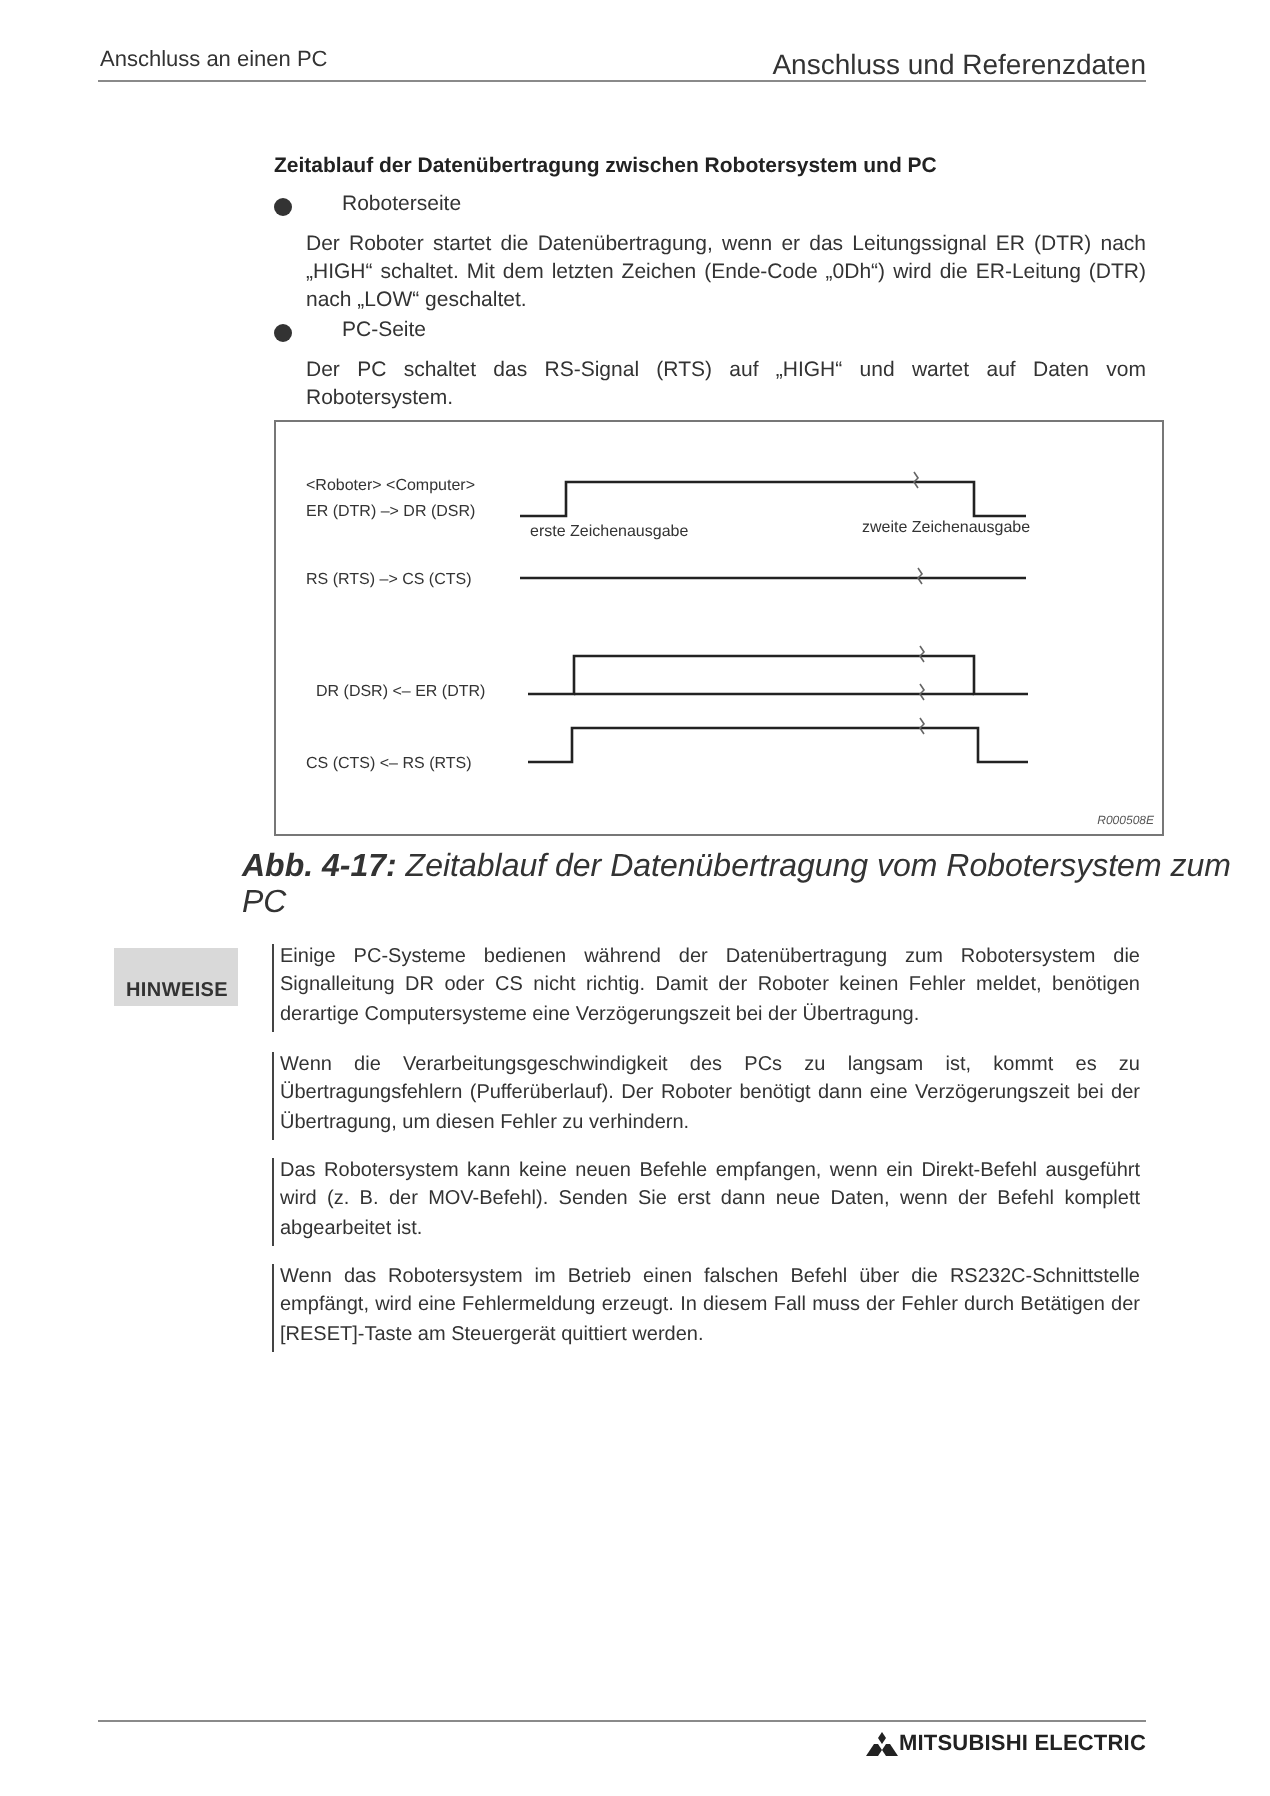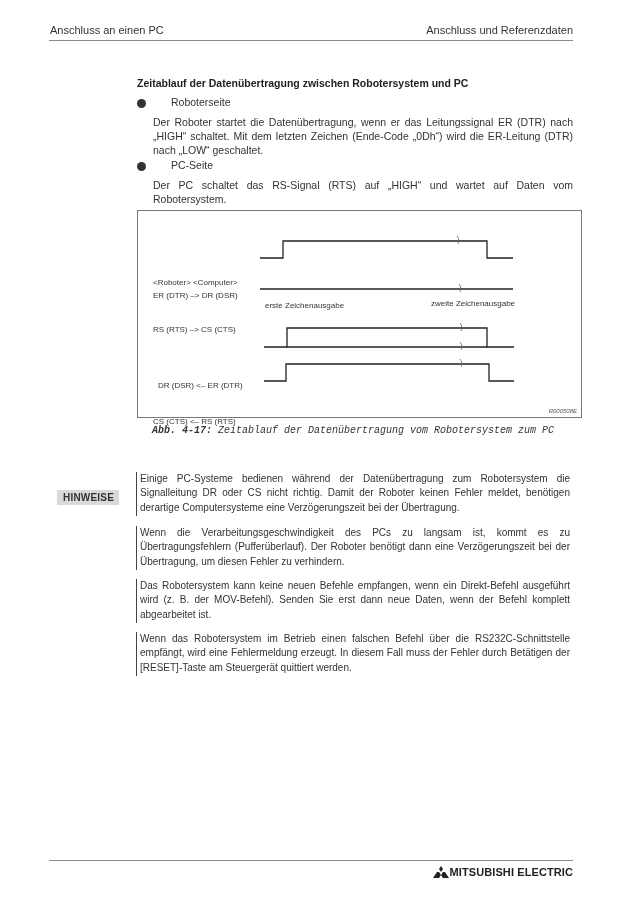--- a/index.html
+++ b/index.html
@@ -1,37 +1,37 @@
 <!DOCTYPE html>
 <html><head>
 <meta charset="utf-8">
 <style>
   html, body { margin: 0; padding: 0; background: #ffffff; }
   body {
     width: 635px; height: 898px; position: relative; overflow: hidden;
     font-family: "Liberation Sans", "DejaVu Sans", sans-serif; color: #2a2a2a;
   }
   .hdr-left { position: absolute; left: 50px; top: 24px; font-size: 11px; color: #333; }
-  .hdr-right { position: absolute; right: 62px; top: 24px; font-size: 11px; color: #333; }
+  .hdr-right { position: absolute; right: 62px; top: 24px; font-size: 14px; color: #333; }
   .hdr-rule { position: absolute; left: 49px; top: 40px; width: 524px; height: 1px; background: #8a8a8a; }
 
   .section-title { position: absolute; left: 137px; top: 77px; font-size: 10.5px; font-weight: bold; color: #222; }
   .bullet { position: absolute; left: 137px; width: 9px; height: 9px; border-radius: 50%; background: #333; }
   .bullet-label { position: absolute; left: 171px; font-size: 10.5px; color: #333; }
   .para { position: absolute; left: 153px; width: 420px; font-size: 10.5px; line-height: 14.2px; color: #333; text-align: justify; }
 
   .figure-box { position: absolute; left: 137px; top: 210px; width: 445px; height: 208px; border: 1px solid #777; box-sizing: border-box; background: #fff; }
-  .sig-label { position: absolute; font-size: 8px; color: #333; white-space: nowrap; margin-top: 40px; }
+  .sig-label { position: absolute; font-size: 8px; color: #333; white-space: nowrap; }
   .fig-id { position: absolute; right: 4px; bottom: 3px; font-size: 6px; font-style: italic; color: #555; }
   .figure-box svg { position: absolute; left: 0; top: 0; }
 
-  .caption { position: absolute; left: 152px; top: 425px; font-size: 10px; font-style: italic; color: #333; font-family: Liberation Mono, monospace; }
+  .caption { position: absolute; left: 121px; top: 425px; font-size: 16px; font-style: italic; color: #333; }
   .caption b { font-weight: bold; }
 
-  .note-badge { position: absolute; left: 57px; top: 474px; background: #d9d9d9; font-size: 10px; font-weight: bold; color: #333; padding: 2px 5px 2px 6px; letter-spacing: 0.2px; margin-top: 16px; }
+  .note-badge { position: absolute; left: 57px; top: 474px; background: #d9d9d9; font-size: 10px; font-weight: bold; color: #333; padding: 16px 5px 2px 6px; letter-spacing: 0.2px; }
   .note-bar { position: absolute; left: 136px; width: 1px; background: #444; }
   .note-text { position: absolute; left: 140px; width: 430px; font-size: 10px; line-height: 14.4px; color: #333; text-align: justify; }
 
   .ftr-rule { position: absolute; left: 49px; top: 860px; width: 524px; height: 1px; background: #8a8a8a; }
   .ftr-left { position: absolute; left: 50px; top: 900px; font-size: 15px; color: #333; }
   .ftr-brand { position: absolute; right: 62px; top: 866px; font-size: 11px; font-weight: bold; color: #222; display: flex; align-items: center; gap: 0; letter-spacing: 0.1px; }
 </style>
 </head>
 <body>
 

